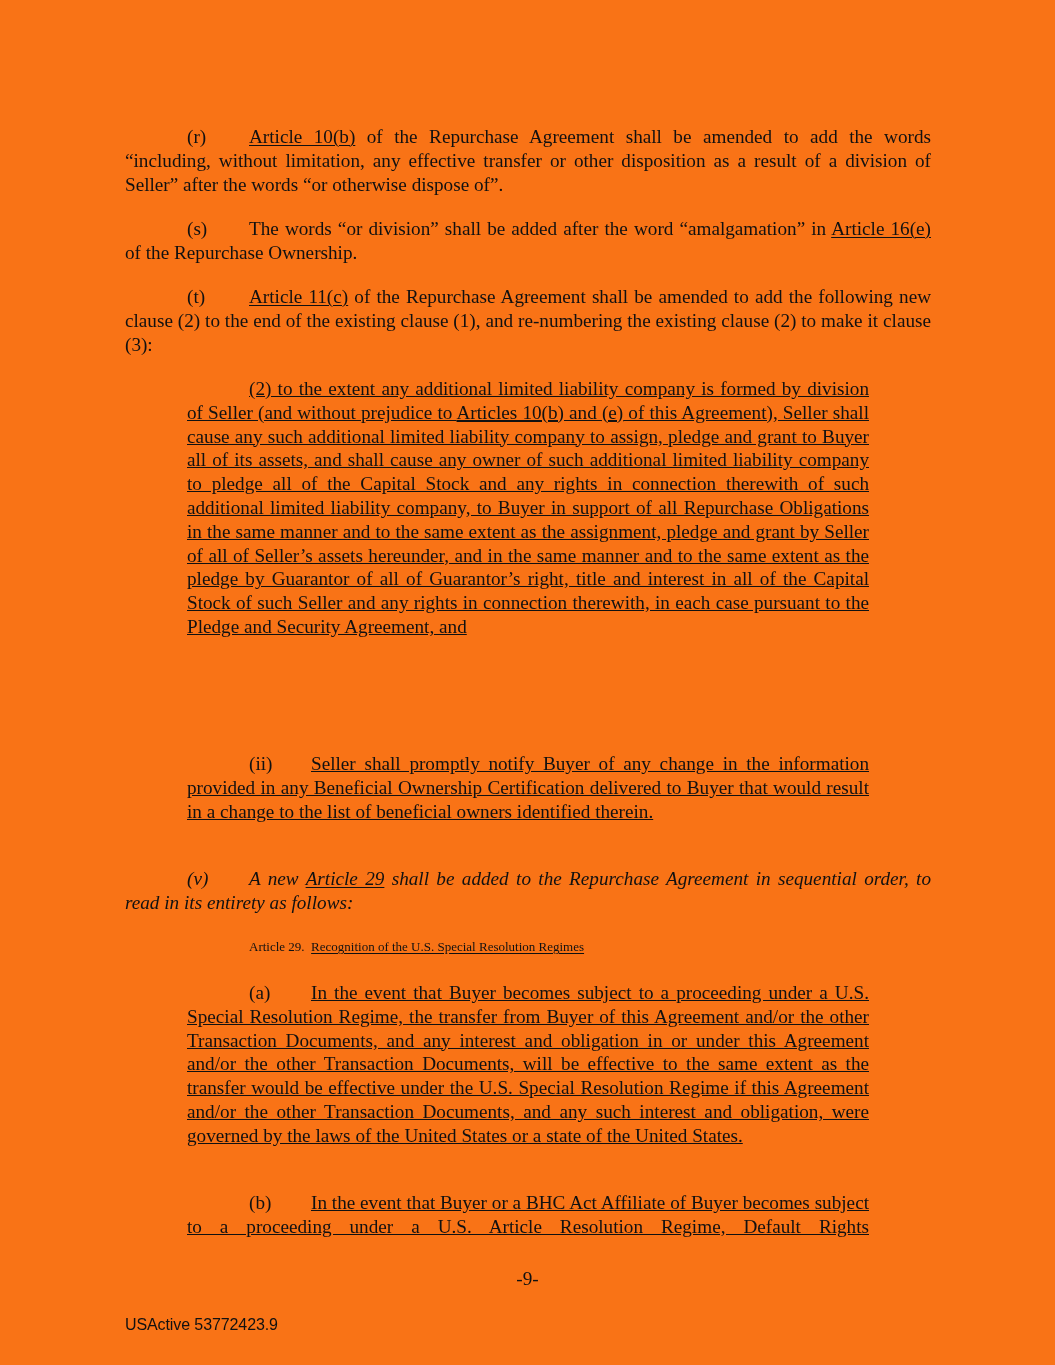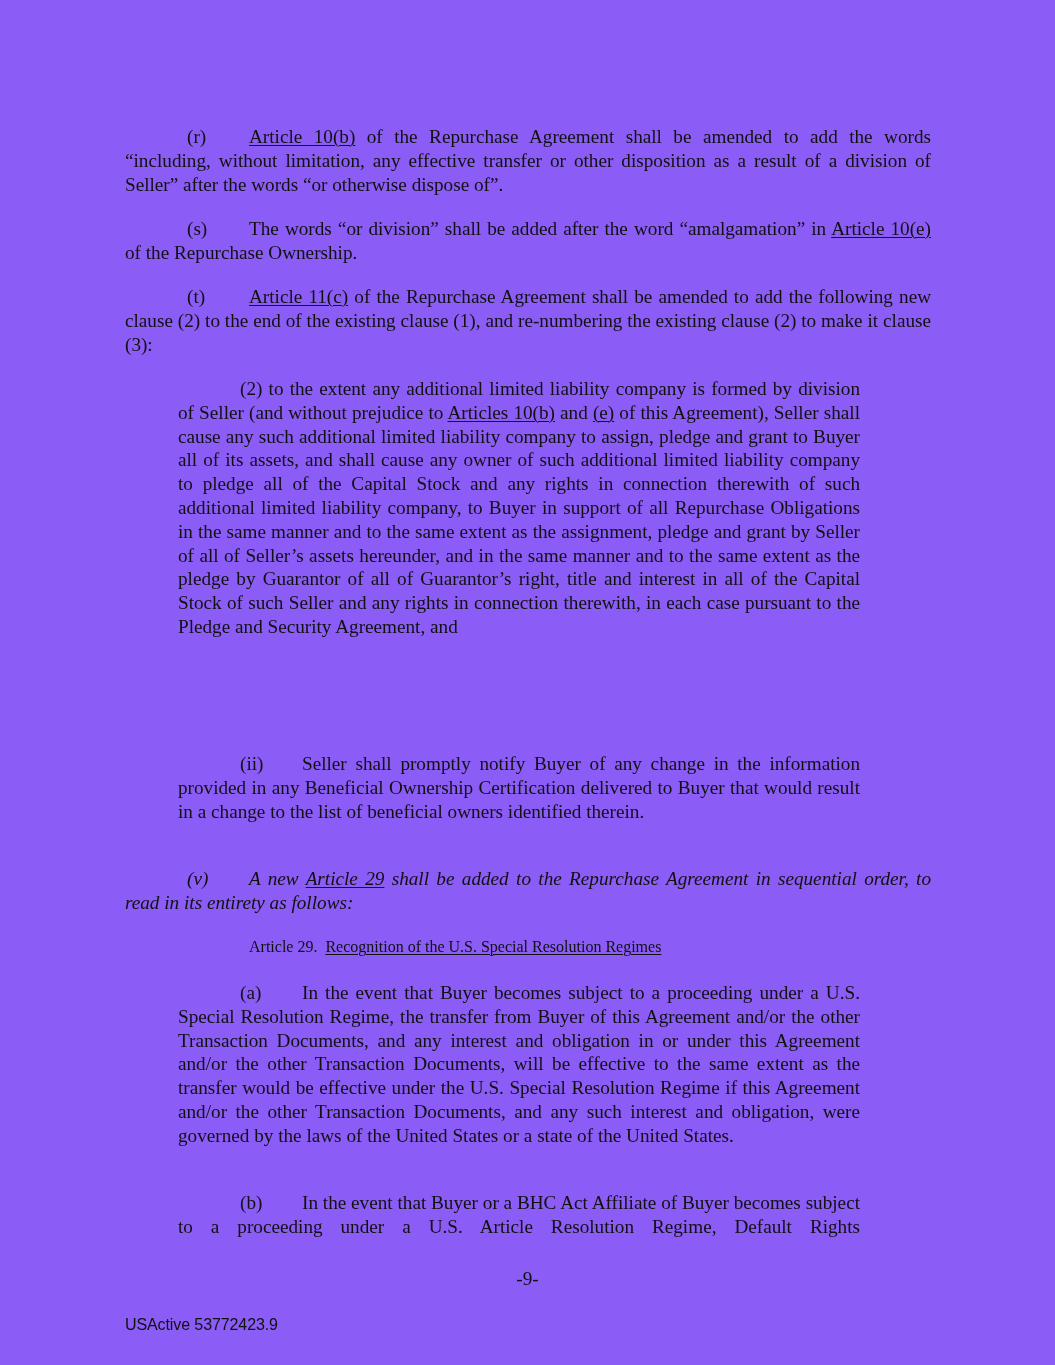--- a/index.html
+++ b/index.html
@@ -14,43 +14,43 @@
       overflow: hidden;
       color: #111111;
       font-family: "Liberation Serif", "DejaVu Serif", serif;
     }
     .page {
       position: absolute;
       left: 0;
       top: 0;
       width: 1055px;
       height: 1365px;
-      background: #8b5cf6;
+      background: #f97316;
     }
     .para {
       position: absolute;
       font-size: 19.2px;
       line-height: 23.8px;
       text-align: justify;
       text-align-last: left;
       margin: 0;
     }
     .full { left: 125px; width: 806px; }
-    .inset { left: 178px; width: 682px; }
+    .inset { left: 187px; width: 682px; text-decoration: underline; }
     .first-indent { text-indent: 62px; }
     .label {
       display: inline-block;
       width: 62px;
       text-indent: 0;
     }
     .u { text-decoration: underline; text-underline-offset: 2px; text-decoration-thickness: 1px; }
     .heading {
       position: absolute;
       left: 249px;
-      font-size: 16px;
+      font-size: 13px;
       line-height: 23.8px;
       margin: 0;
     }
     .page-number {
       position: absolute;
       left: 0;
       width: 1055px;
       top: 1268px;
       text-align: center;
       font-size: 19.2px;
@@ -64,21 +64,21 @@
       letter-spacing: -0.1px;
     }
   </style>
 </head>
 <body>
 
 <div class="page">
 
   <p class="para full first-indent" style="top:125px;"><span class="label">(r)</span><span class="u">Article 10(b)</span><span> of the Repurchase Agreement shall be amended to add the words “including, without limitation, any effective transfer or other disposition as a result of a division of Seller” after the words “or otherwise dispose of”.</span></p>
 
-  <p class="para full first-indent" style="top:217px;"><span class="label">(s)</span><span>The words “or division” shall be added after the word “amalgamation” in </span><span class="u">Article 10(e)</span><span> of the Repurchase Ownership.</span></p>
+  <p class="para full first-indent" style="top:217px;"><span class="label">(s)</span><span>The words “or division” shall be added after the word “amalgamation” in </span><span class="u">Article 16(e)</span><span> of the Repurchase Ownership.</span></p>
 
   <p class="para full first-indent" style="top:285px;"><span class="label">(t)</span><span class="u">Article 11(c)</span><span> of the Repurchase Agreement shall be amended to add the following new clause (2) to the end of the existing clause (1), and re-numbering the existing clause (2) to make it clause (3):</span></p>
 
   <p class="para inset first-indent" style="top:377px;"><span>(2) to the extent any additional limited liability company is formed by division of Seller (and without prejudice to </span><span class="u">Articles 10(b)</span><span> and </span><span class="u">(e)</span><span> of this Agreement), Seller shall cause any such additional limited liability company to assign, pledge and grant to Buyer all of its assets, and shall cause any owner of such additional limited liability company to pledge all of the Capital Stock and any rights in connection therewith of such additional limited liability company, to Buyer in support of all Repurchase Obligations in the same manner and to the same extent as the assignment, pledge and grant by Seller of all of Seller’s assets hereunder, and in the same manner and to the same extent as the pledge by Guarantor of all of Guarantor’s right, title and interest in all of the Capital Stock of such Seller and any rights in connection therewith, in each case pursuant to the Pledge and Security Agreement, and</span></p>
 
 
   <p class="para inset first-indent" style="top:752px;"><span class="label">(ii)</span><span>Seller shall promptly notify Buyer of any change in the information provided in any Beneficial Ownership Certification delivered to Buyer that would result in a change to the list of beneficial owners identified therein.</span></p>
 
   <p class="para full first-indent" style="top:867px;font-style:italic;"><span class="label">(v)</span><span>A new </span><span class="u">Article 29</span><span> shall be added to the Repurchase Agreement in sequential order, to read in its entirety as follows:</span></p>
 

